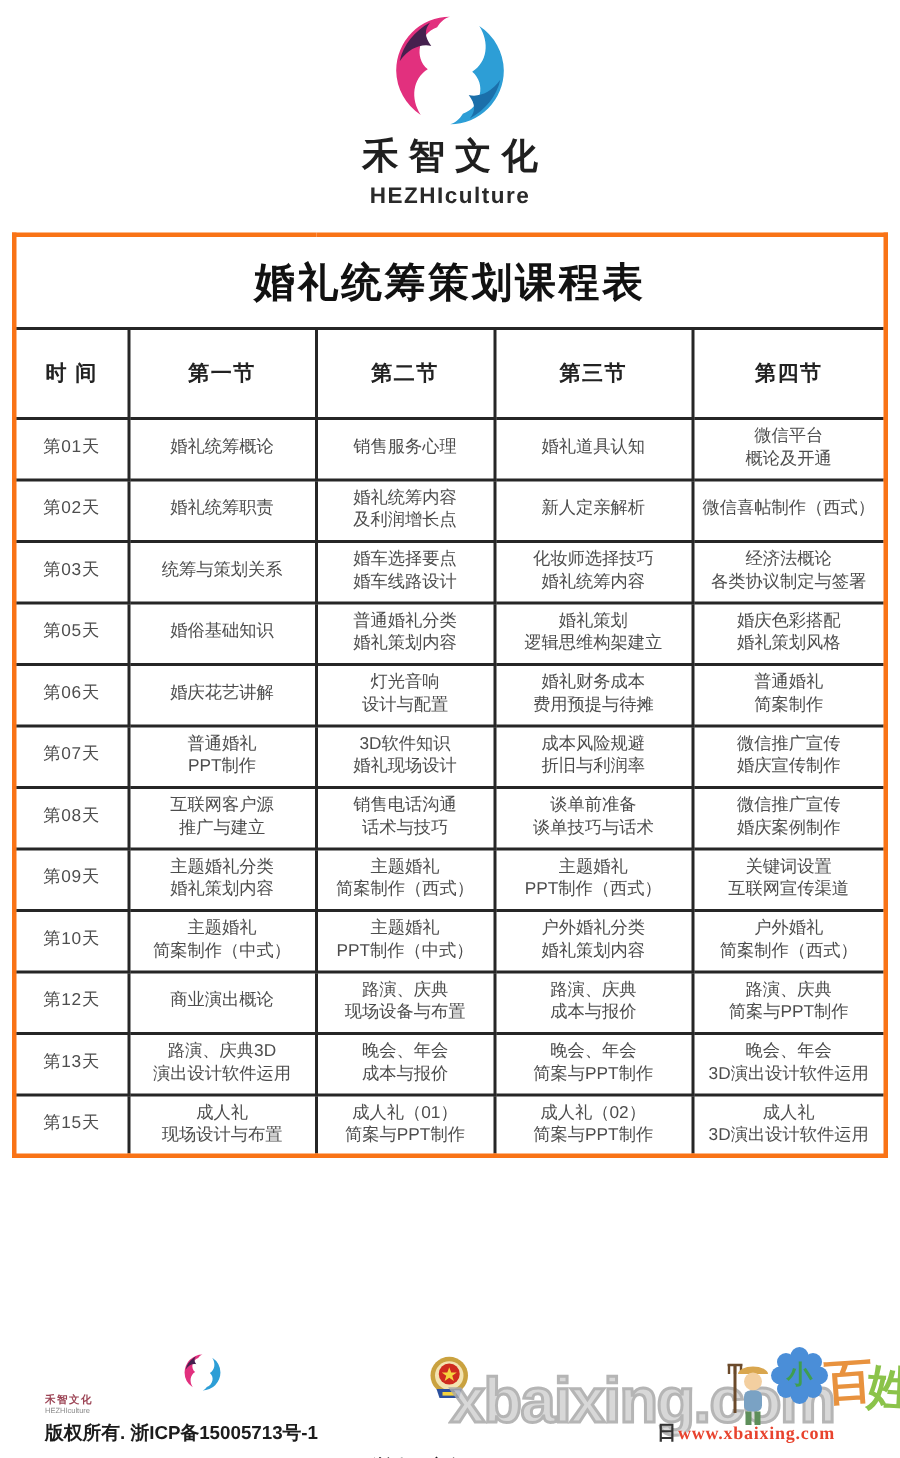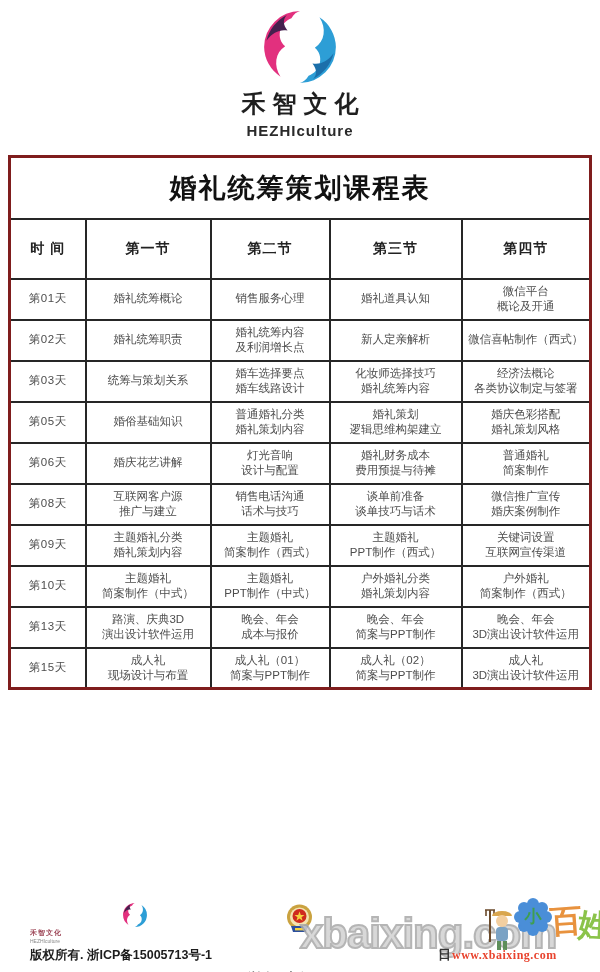--- a/index.html
+++ b/index.html
@@ -12,21 +12,21 @@
   
   .brand { position:absolute; top:8px; left:0; width:600px; text-align:center; }
   .brand svg.swirl { width:78px; height:78px; display:block; margin:0 auto; }
   .brand-cn { font-size:24px; font-weight:bold; color:#1f1f1f; letter-spacing:7px; margin-top:2px; text-indent:7px; }
   .brand-en { font-size:15px; font-weight:bold; color:#2a2a2a; letter-spacing:1px; margin-top:2px; }
 
   
   table.course {
     position:absolute; left:8px; top:155px; width:584px;
     border-collapse:collapse; table-layout:fixed;
-    border:3px solid #7f1d1d;
+    border:3px solid #f97316;
   }
   table.course td, table.course th { border:2px solid #262626; text-align:center; vertical-align:middle; }
   td.title-cell { height:62px; font-family:"Liberation Serif","DejaVu Serif",serif;
     font-size:27px; font-weight:bold; color:#111; letter-spacing:2px; }
   tr.head-row th { height:60px; font-size:14px; font-weight:bold; color:#222; letter-spacing:1px; }
   tr.data-row td { height:41px; font-size:11.5px; line-height:1.32; color:#4d4d4d;
     white-space:pre-line; padding:1px 2px; }
   tr.data-row td.day { color:#4d4d4d; letter-spacing:0.5px; }
 
   
@@ -141,20 +141,31 @@
         <td class="day">第06天</td>
         <td>婚庆花艺讲解</td>
         <td>灯光音响
 设计与配置</td>
         <td>婚礼财务成本
 费用预提与待摊</td>
         <td>普通婚礼
 简案制作</td>
       </tr>
       <tr class="data-row">
+        <td class="day">第07天</td>
+        <td>普通婚礼
+PPT制作</td>
+        <td>3D软件知识
+婚礼现场设计</td>
+        <td>成本风险规避
+折旧与利润率</td>
+        <td>微信推广宣传
+婚庆宣传制作</td>
+      </tr>
+      <tr class="data-row">
         <td class="day">第08天</td>
         <td>互联网客户源
 推广与建立</td>
         <td>销售电话沟通
 话术与技巧</td>
         <td>谈单前准备
 谈单技巧与话术</td>
         <td>微信推广宣传
 婚庆案例制作</td>
       </tr>
@@ -172,20 +183,30 @@
       <tr class="data-row">
         <td class="day">第10天</td>
         <td>主题婚礼
 简案制作（中式）</td>
         <td>主题婚礼
 PPT制作（中式）</td>
         <td>户外婚礼分类
 婚礼策划内容</td>
         <td>户外婚礼
 简案制作（西式）</td>
+      </tr>
+      <tr class="data-row">
+        <td class="day">第12天</td>
+        <td>商业演出概论</td>
+        <td>路演、庆典
+现场设备与布置</td>
+        <td>路演、庆典
+成本与报价</td>
+        <td>路演、庆典
+简案与PPT制作</td>
       </tr>
       <tr class="data-row">
         <td class="day">第13天</td>
         <td>路演、庆典3D
 演出设计软件运用</td>
         <td>晚会、年会
 成本与报价</td>
         <td>晚会、年会
 简案与PPT制作</td>
         <td>晚会、年会

